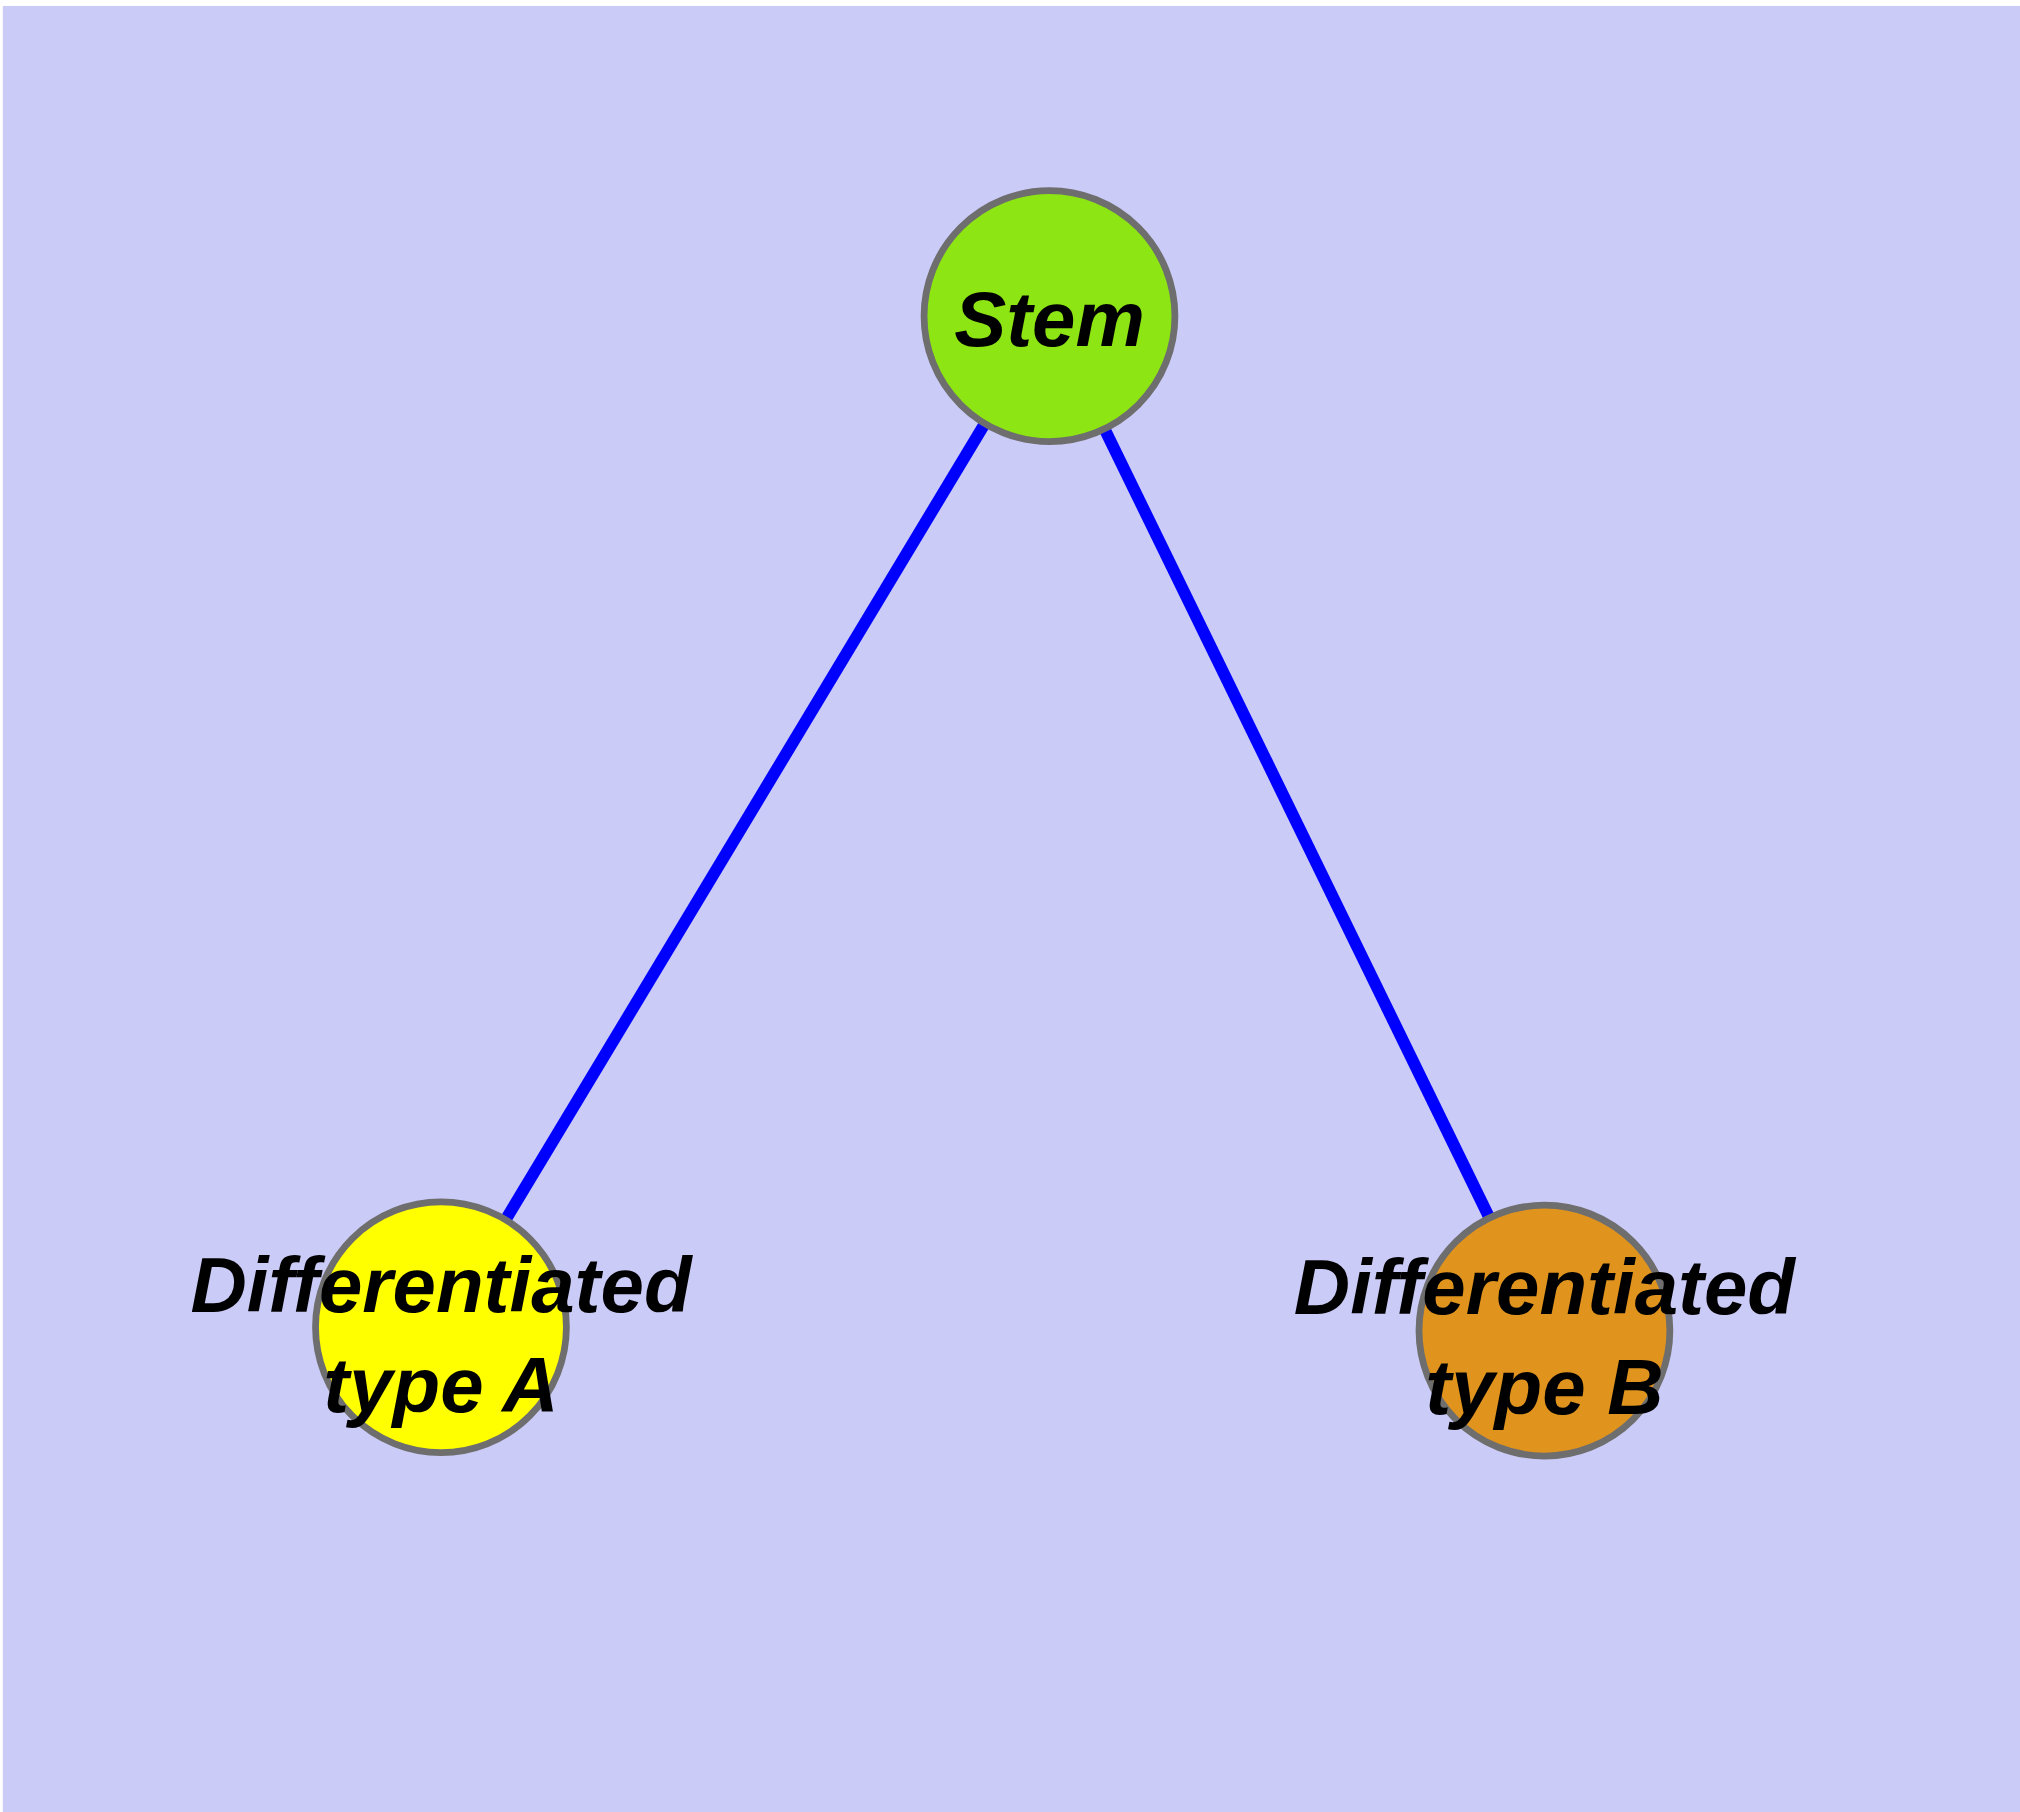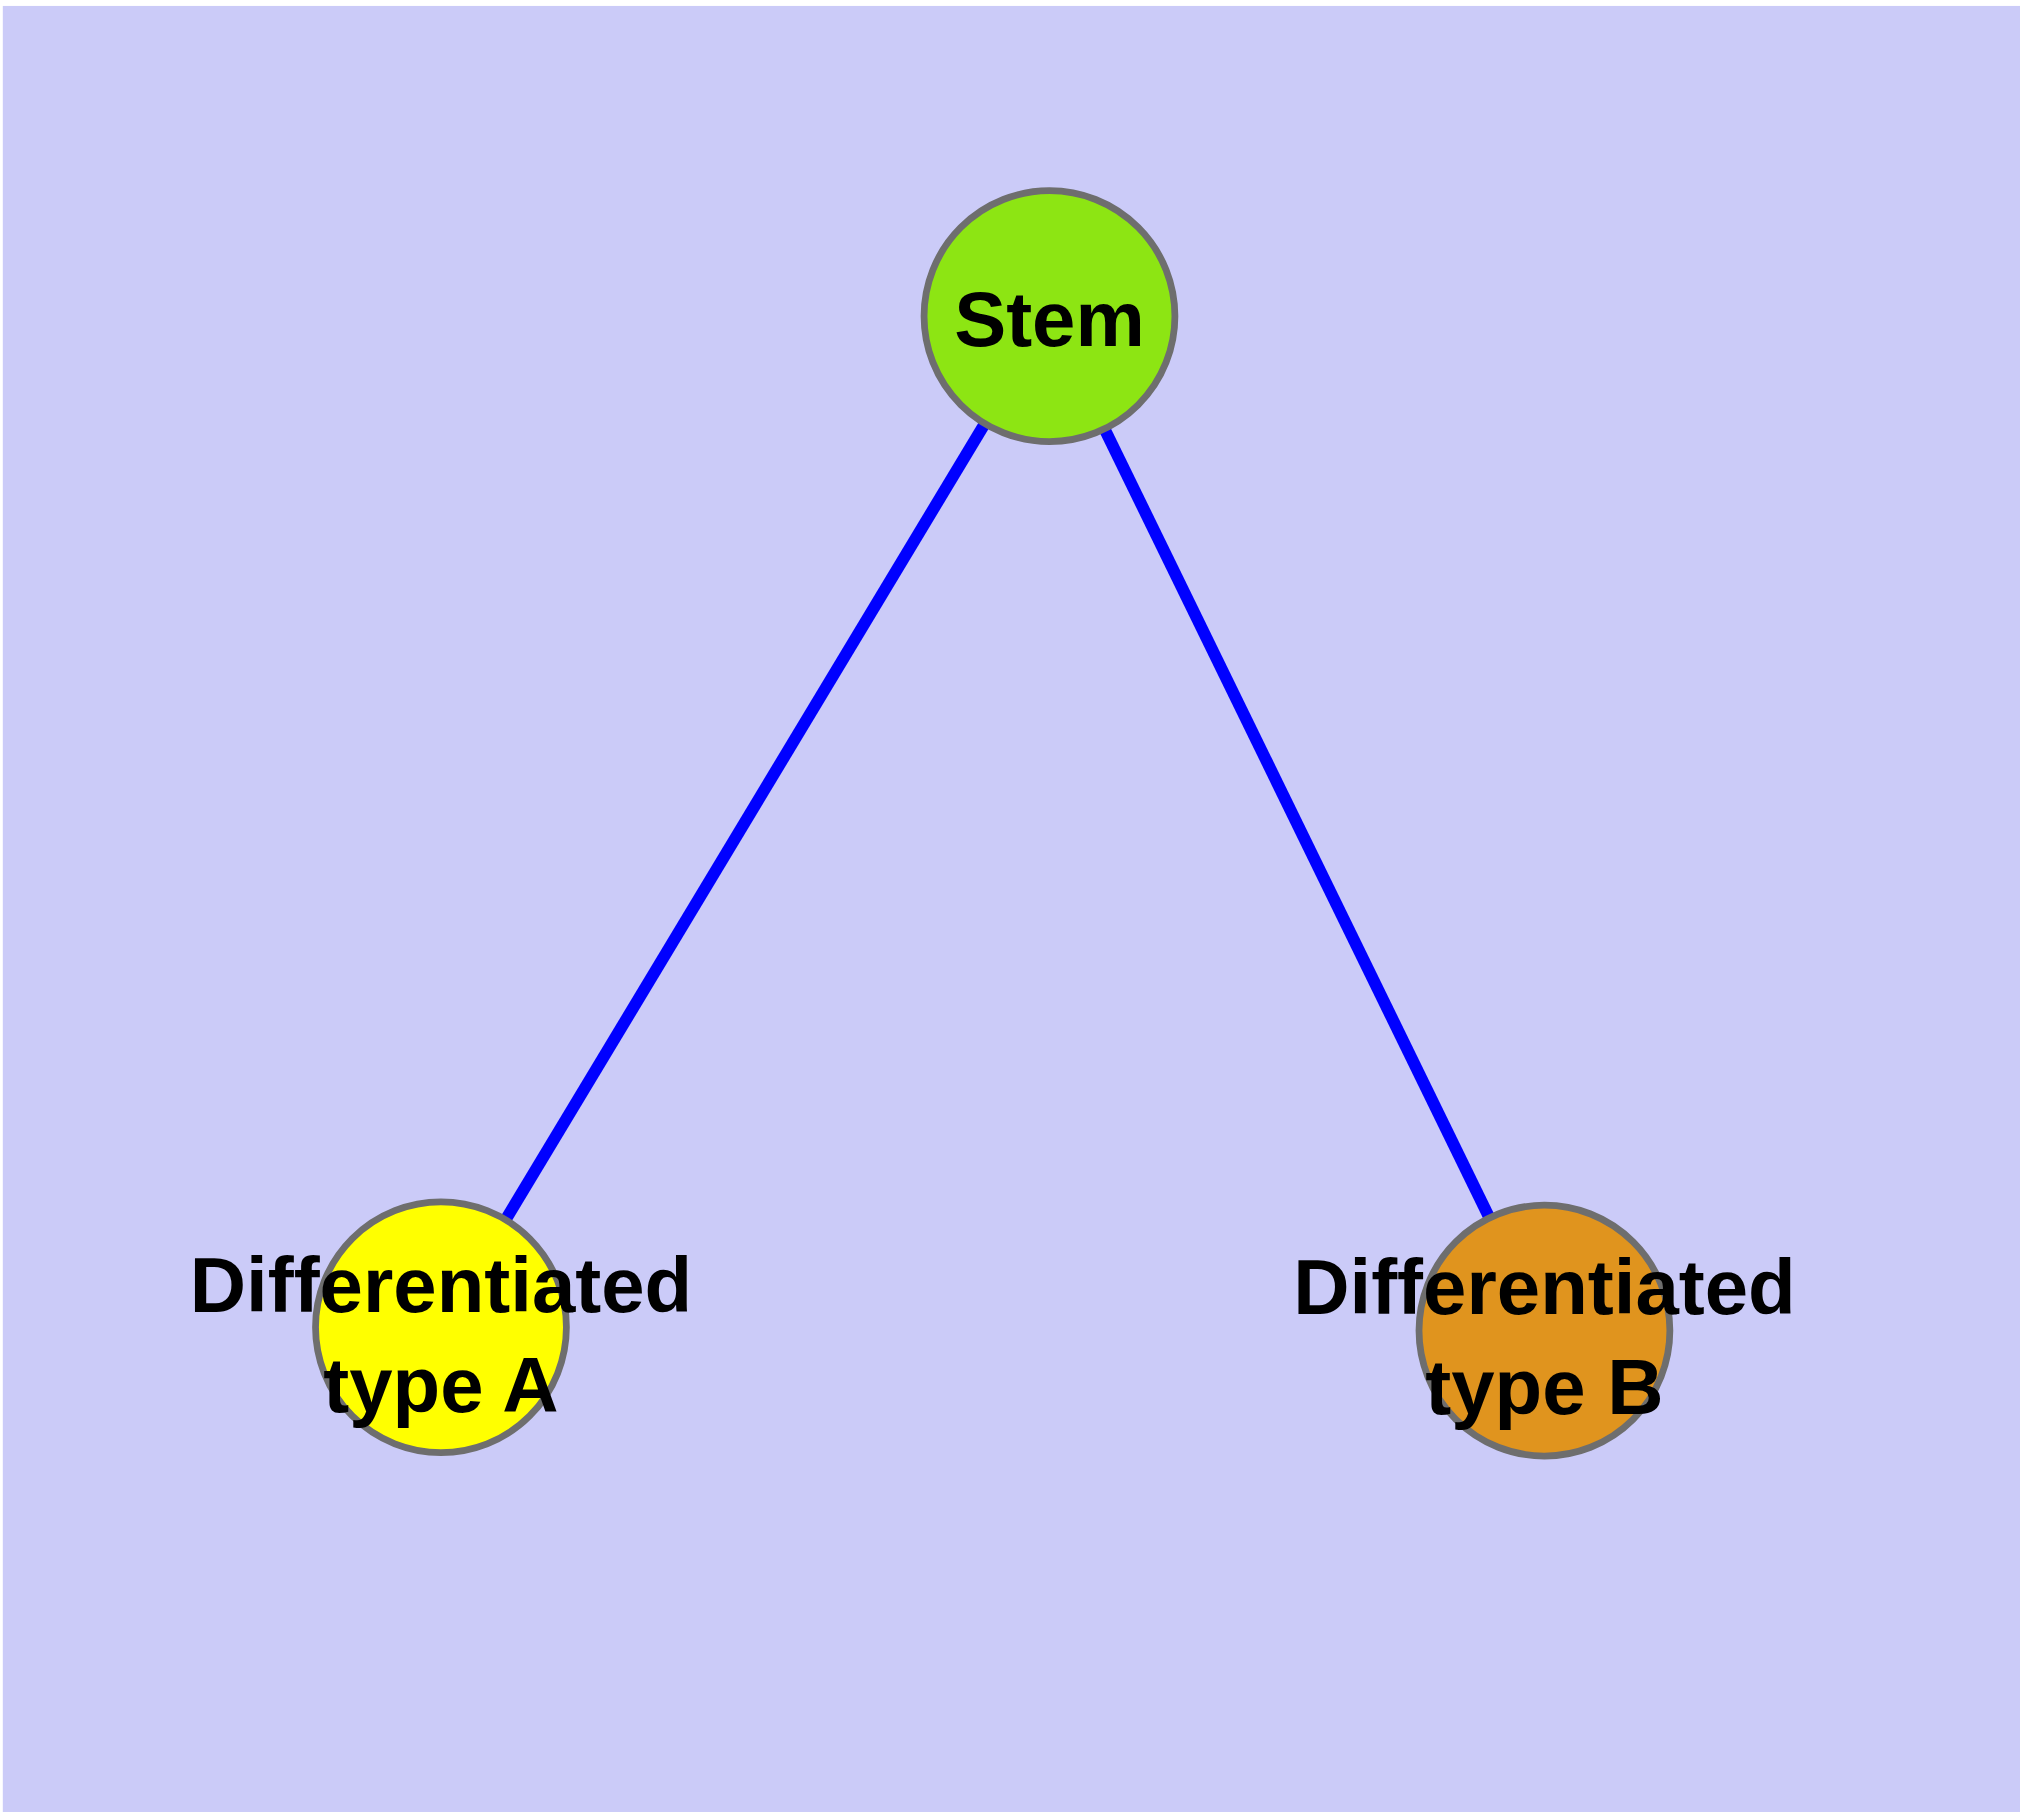--- a/index.html
+++ b/index.html
@@ -6,20 +6,21 @@
     margin: 0;
     padding: 0;
     background: #ffffff;
     width: 2021px;
     height: 1812px;
     overflow: hidden;
   }
   .diagram-wrap {
     width: 2021px;
     height: 1812px;
+    font-style: italic;
   }
   svg {
     display: block;
   }
   .node-label {
     font-family: "Liberation Sans", sans-serif;
     font-weight: bold;
     font-size: 92px;
   }
   .edge-line {

